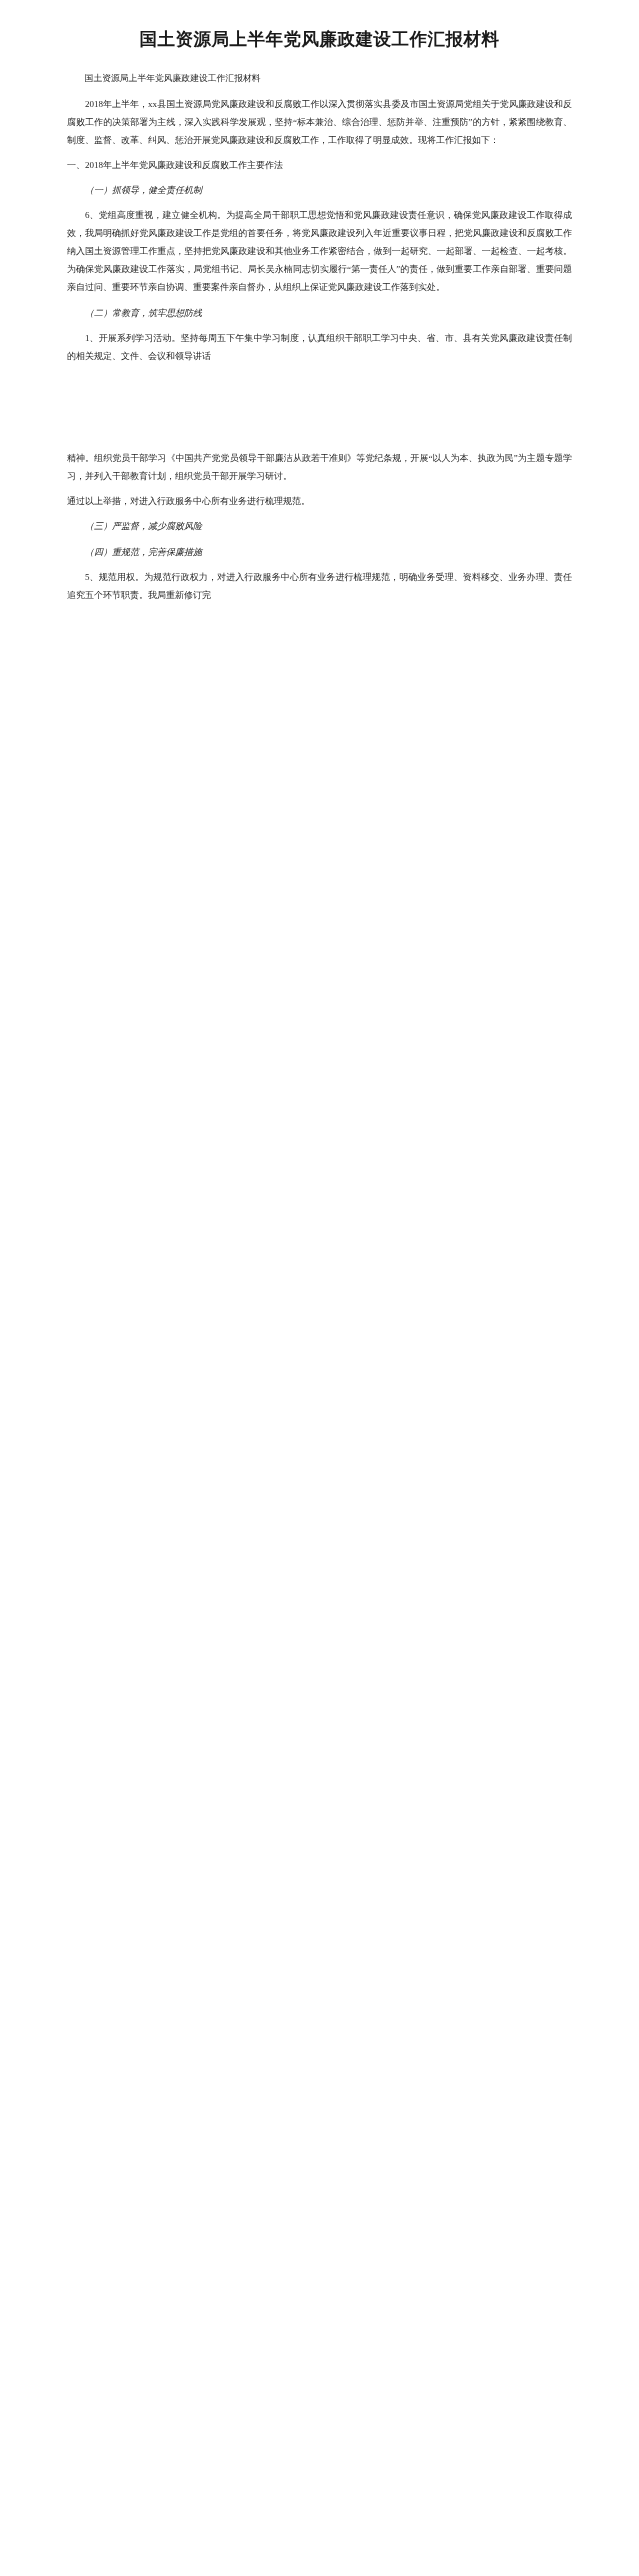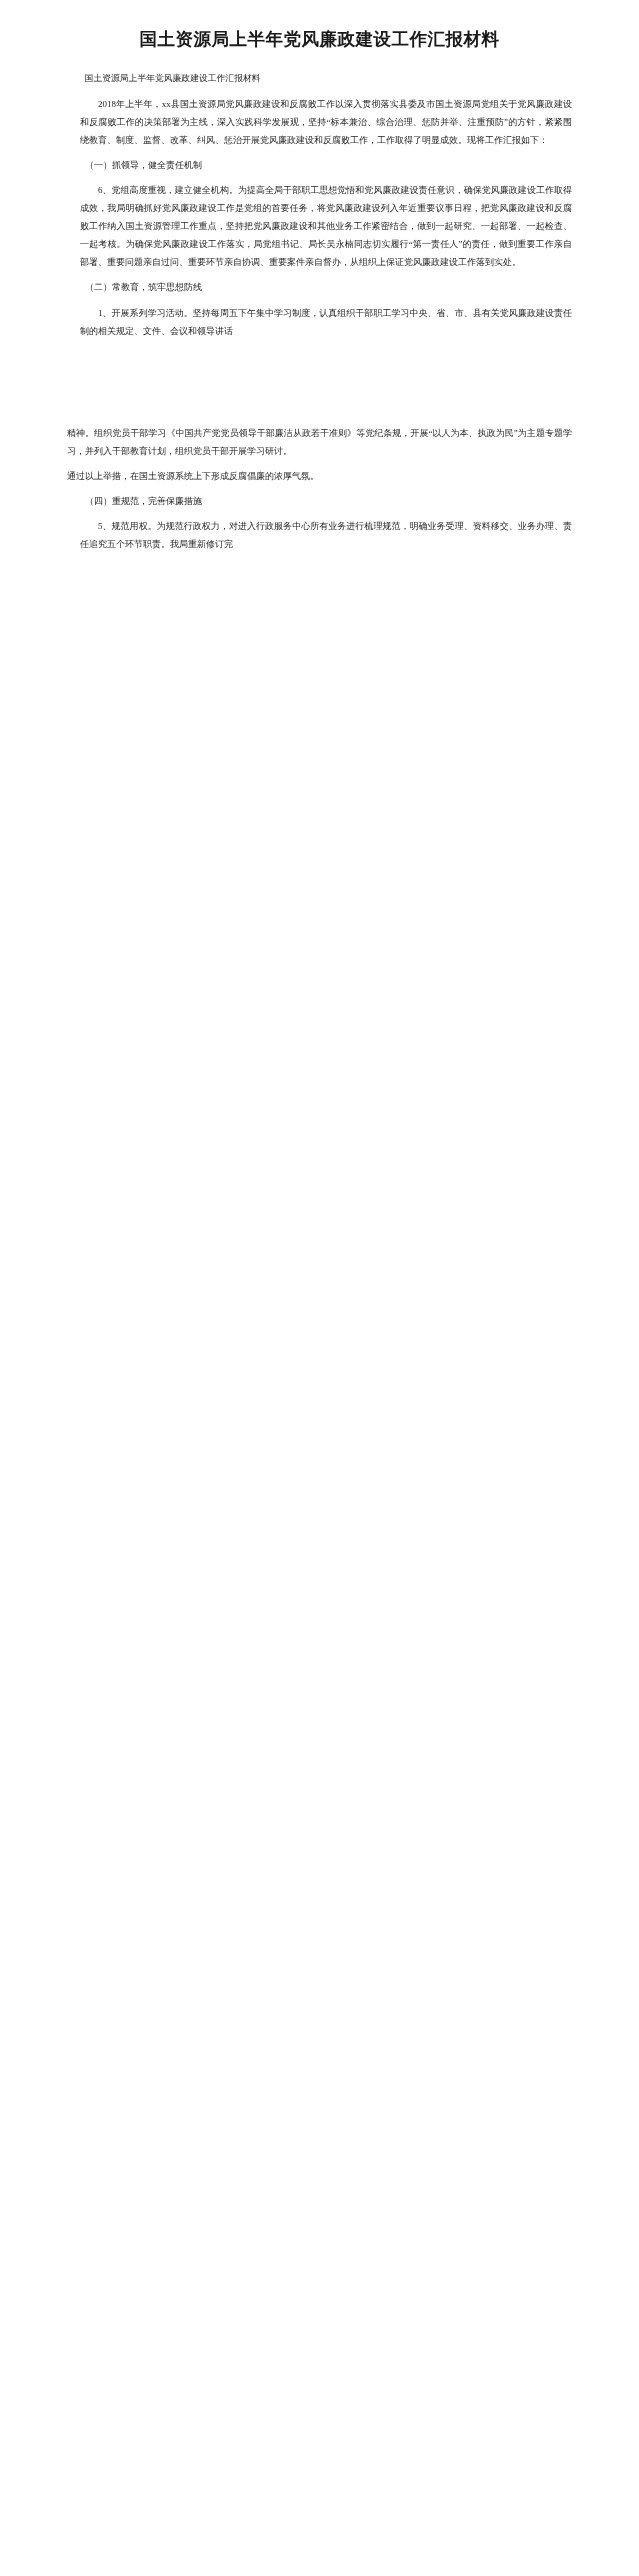--- a/index.html
+++ b/index.html
@@ -38,63 +38,65 @@
   p.body-text {
     font-size: 9px;
     line-height: 2.0;
     margin: 0 0 7.2px 0;
     text-align: justify;
     text-justify: inter-ideograph;
     color: #1d1d1d;
   }
   p.indent {
     text-indent: 2em;
-    margin-left: 13px;
   }
   p.heading-2 {
     font-size: 9px;
     line-height: 2.0;
     margin: 0 0 7.2px 0;
     text-indent: 2em;
+    font-style: italic;
   }
   .gap-block {
     height: 77px;
   }
   .gap-block-2 {
     height: 85px;
   }
 </style>
 </head>
 <body>
 
 <div class="page">
 
   <h1 class="doc-title">国土资源局上半年党风廉政建设工作汇报材料</h1>
 
   <p class="lead">国土资源局上半年党风廉政建设工作汇报材料</p>
 
   <p class="body-text indent">2018年上半年，xx县国土资源局党风廉政建设和反腐败工作以深入贯彻落实县委及市国土资源局党组关于党风廉政建设和反腐败工作的决策部署为主线，深入实践科学发展观，坚持“标本兼治、综合治理、惩防并举、注重预防”的方针，紧紧围绕教育、制度、监督、改革、纠风、惩治开展党风廉政建设和反腐败工作，工作取得了明显成效。现将工作汇报如下：</p>
 
+  <p class="body-text">一、2018年上半年党风廉政建设和反腐败工作主要作法</p>
 
   <p class="heading-2">（一）抓领导，健全责任机制</p>
 
   <p class="body-text indent">6、党组高度重视，建立健全机构。为提高全局干部职工思想觉悟和党风廉政建设责任意识，确保党风廉政建设工作取得成效，我局明确抓好党风廉政建设工作是党组的首要任务，将党风廉政建设列入年近重要议事日程，把党风廉政建设和反腐败工作纳入国土资源管理工作重点，坚持把党风廉政建设和其他业务工作紧密结合，做到一起研究、一起部署、一起检查、一起考核。为确保党风廉政建设工作落实，局党组书记、局长吴永楠同志切实履行“第一责任人”的责任，做到重要工作亲自部署、重要问题亲自过问、重要环节亲自协调、重要案件亲自督办，从组织上保证党风廉政建设工作落到实处。</p>
 
   <p class="heading-2">（二）常教育，筑牢思想防线</p>
 
   <p class="body-text indent">1、开展系列学习活动。坚持每周五下午集中学习制度，认真组织干部职工学习中央、省、市、县有关党风廉政建设责任制的相关规定、文件、会议和领导讲话</p>
 
   <div class="gap-block"></div>
 
   <p class="body-text">精神。组织党员干部学习《中国共产党党员领导干部廉洁从政若干准则》等党纪条规，开展“以人为本、执政为民”为主题专题学习，并列入干部教育计划，组织党员干部开展学习研讨。</p>
 
 
 
-  <p class="body-text">通过以上举措，在国土资源系统上下形成反腐倡廉的浓厚气氛。</p>
+  <p class="body-text">通过以上举措，对进入行政服务中心所有业务进行梳理规范。</p>
 
+  <p class="heading-2">（三）严监督，减少腐败风险</p>
 
 
 
   <p class="heading-2">（四）重规范，完善保廉措施</p>
 
   <p class="body-text indent">5、规范用权。为规范行政权力，对进入行政服务中心所有业务进行梳理规范，明确业务受理、资料移交、业务办理、责任追究五个环节职责。我局重新修订完</p>
 
   <div class="gap-block-2"></div>
 
 

